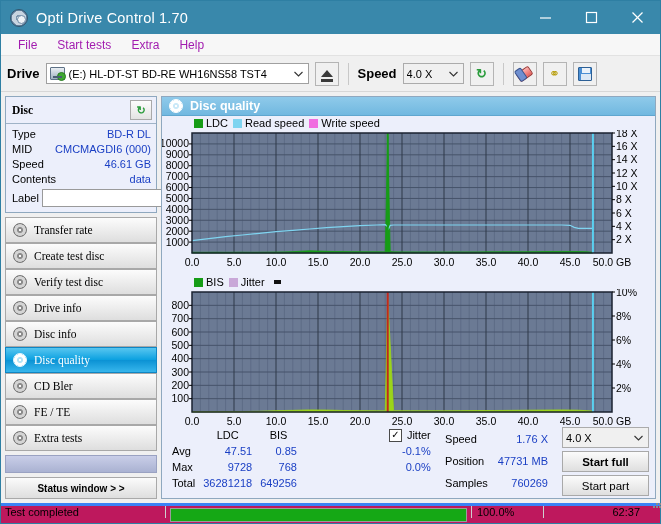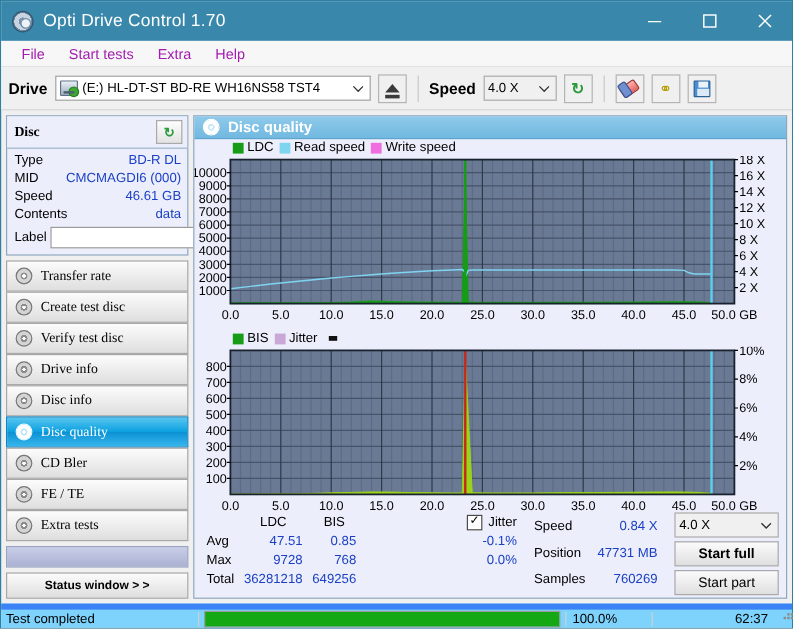--- a/index.html
+++ b/index.html
@@ -200,22 +200,22 @@
   .sp-table td{ padding:0 4px; line-height:17px; white-space:nowrap; }
   .btncol{ display:flex; flex-direction:column; gap:3px; width:87px; }
   .actionbtn{
     height:21px; border:1px solid #a9a9a9; background:linear-gradient(#fbfbfb,#dfdfdf);
     display:flex;align-items:center;justify-content:center; font-size:11.5px;
   }
   #start-full{ font-weight:bold; }
 
   
   .statusbar{
-    height:20px; flex:0 0 20px; border-top:5px solid #3b82f6;
-    display:flex; align-items:center; background:#7dd3fc; font-size:11px;
+    height:20px; flex:0 0 20px; border-top:3px solid #3b82f6;
+    display:flex; align-items:flex-start; background:#be185d; font-size:11px;
   }
   .sb-text{ flex:0 0 165px; display:flex;align-items:center;padding-left:4px; border-right:1px solid #cfcfcf;}
   .sb-prog{ flex:1; padding:2px 4px; display:flex; align-items:center; }
   .progbar{ flex:1; height:14px; border:1px solid #9b9b9b; background:#fff; }
   .progfill{ height:100%; background:#15a815; }
   .sb-pct{ flex:0 0 72px; display:flex;align-items:center; padding-left:5px; border-left:1px solid #cfcfcf;}
   .sb-time{ flex:0 0 105px; display:flex;align-items:center;justify-content:flex-end; padding-right:8px; border-left:1px solid #cfcfcf;}
   .grip{ width:12px; display:flex; align-items:flex-end; justify-content:flex-end; padding:0 2px 2px 0; }
   .grip i{ display:block; width:2px;height:2px;background:#8b8b8b;box-shadow:3px 0 #8b8b8b, 0 -3px #8b8b8b, 3px -3px #8b8b8b, -3px 0 #8b8b8b; }
 </style>
@@ -666,21 +666,21 @@
             <td></td>
           </tr>
         </tbody>
           </table>
 
         <div class="rightcol">
           <table class="sp-table">
             <tbody>
                 <tr>
               <td class="stat-key">Speed</td>
-              <td class="stat-val">0.84 X</td>
+              <td class="stat-val">1.76 X</td>
             </tr>
             <tr>
               <td class="stat-key">Position</td>
               <td class="stat-val">47731 MB</td>
             </tr>
             <tr>
               <td class="stat-key">Samples</td>
               <td class="stat-val">760269</td>
             </tr>
           </tbody>

